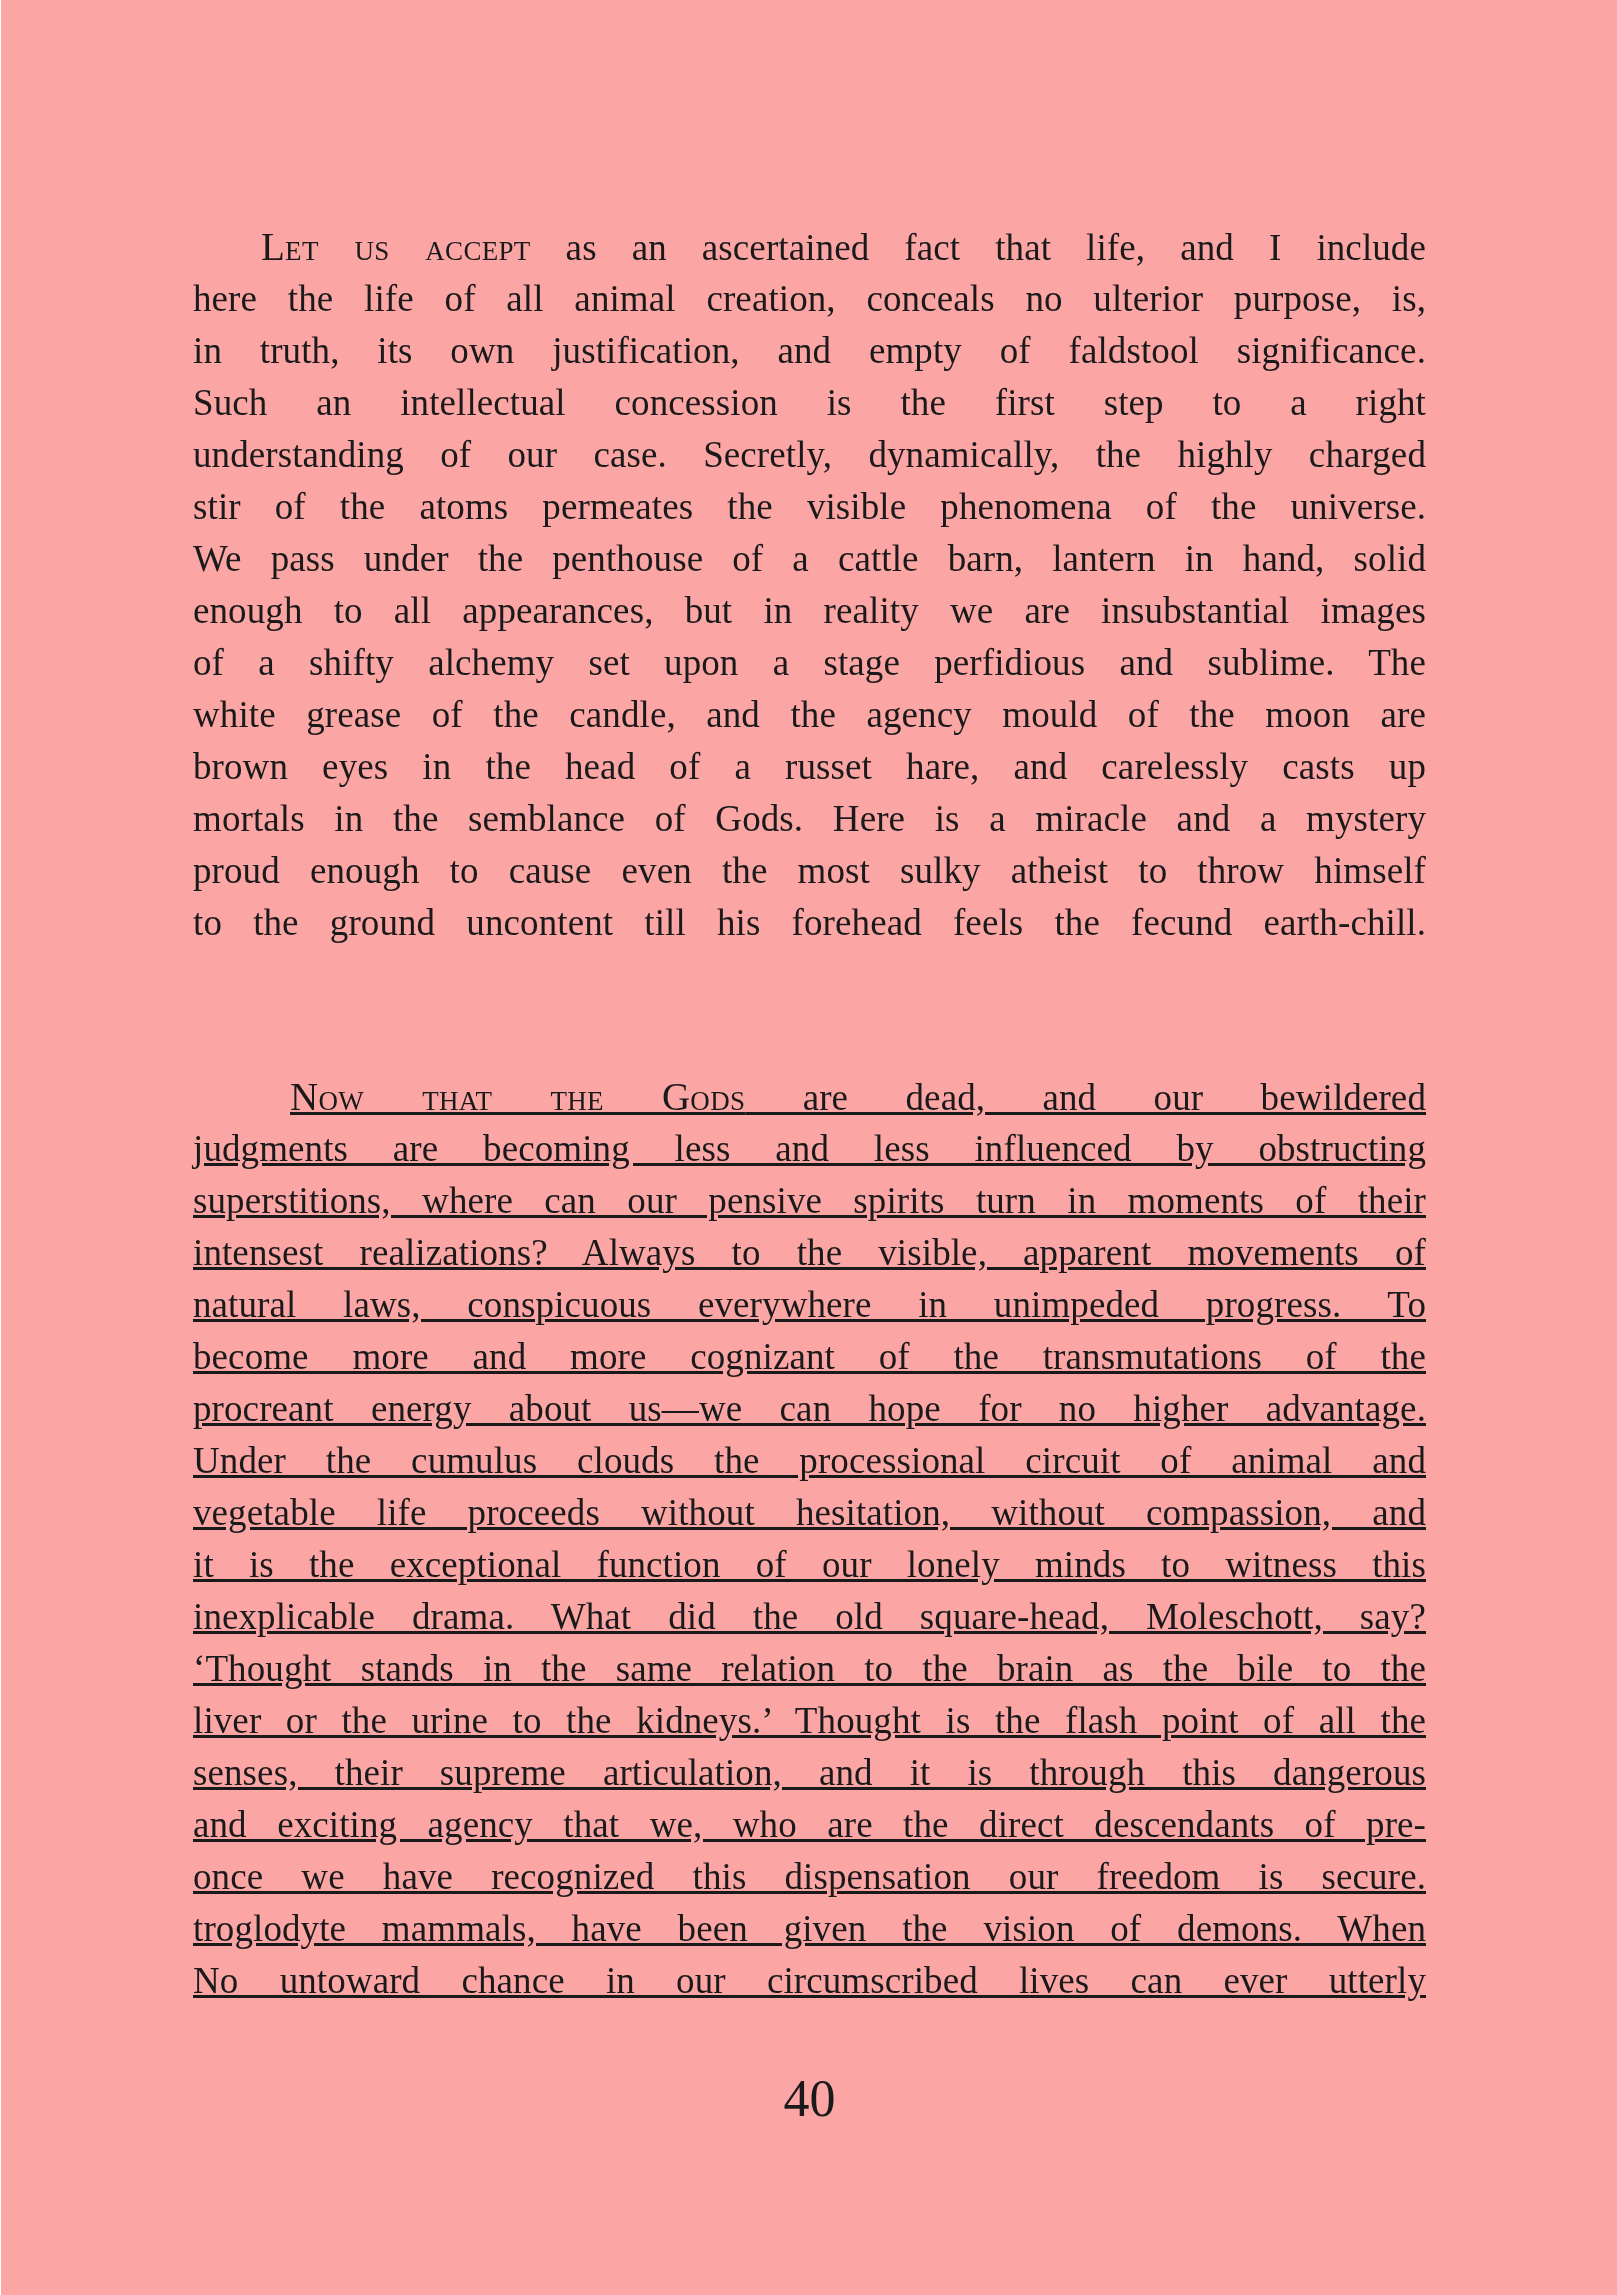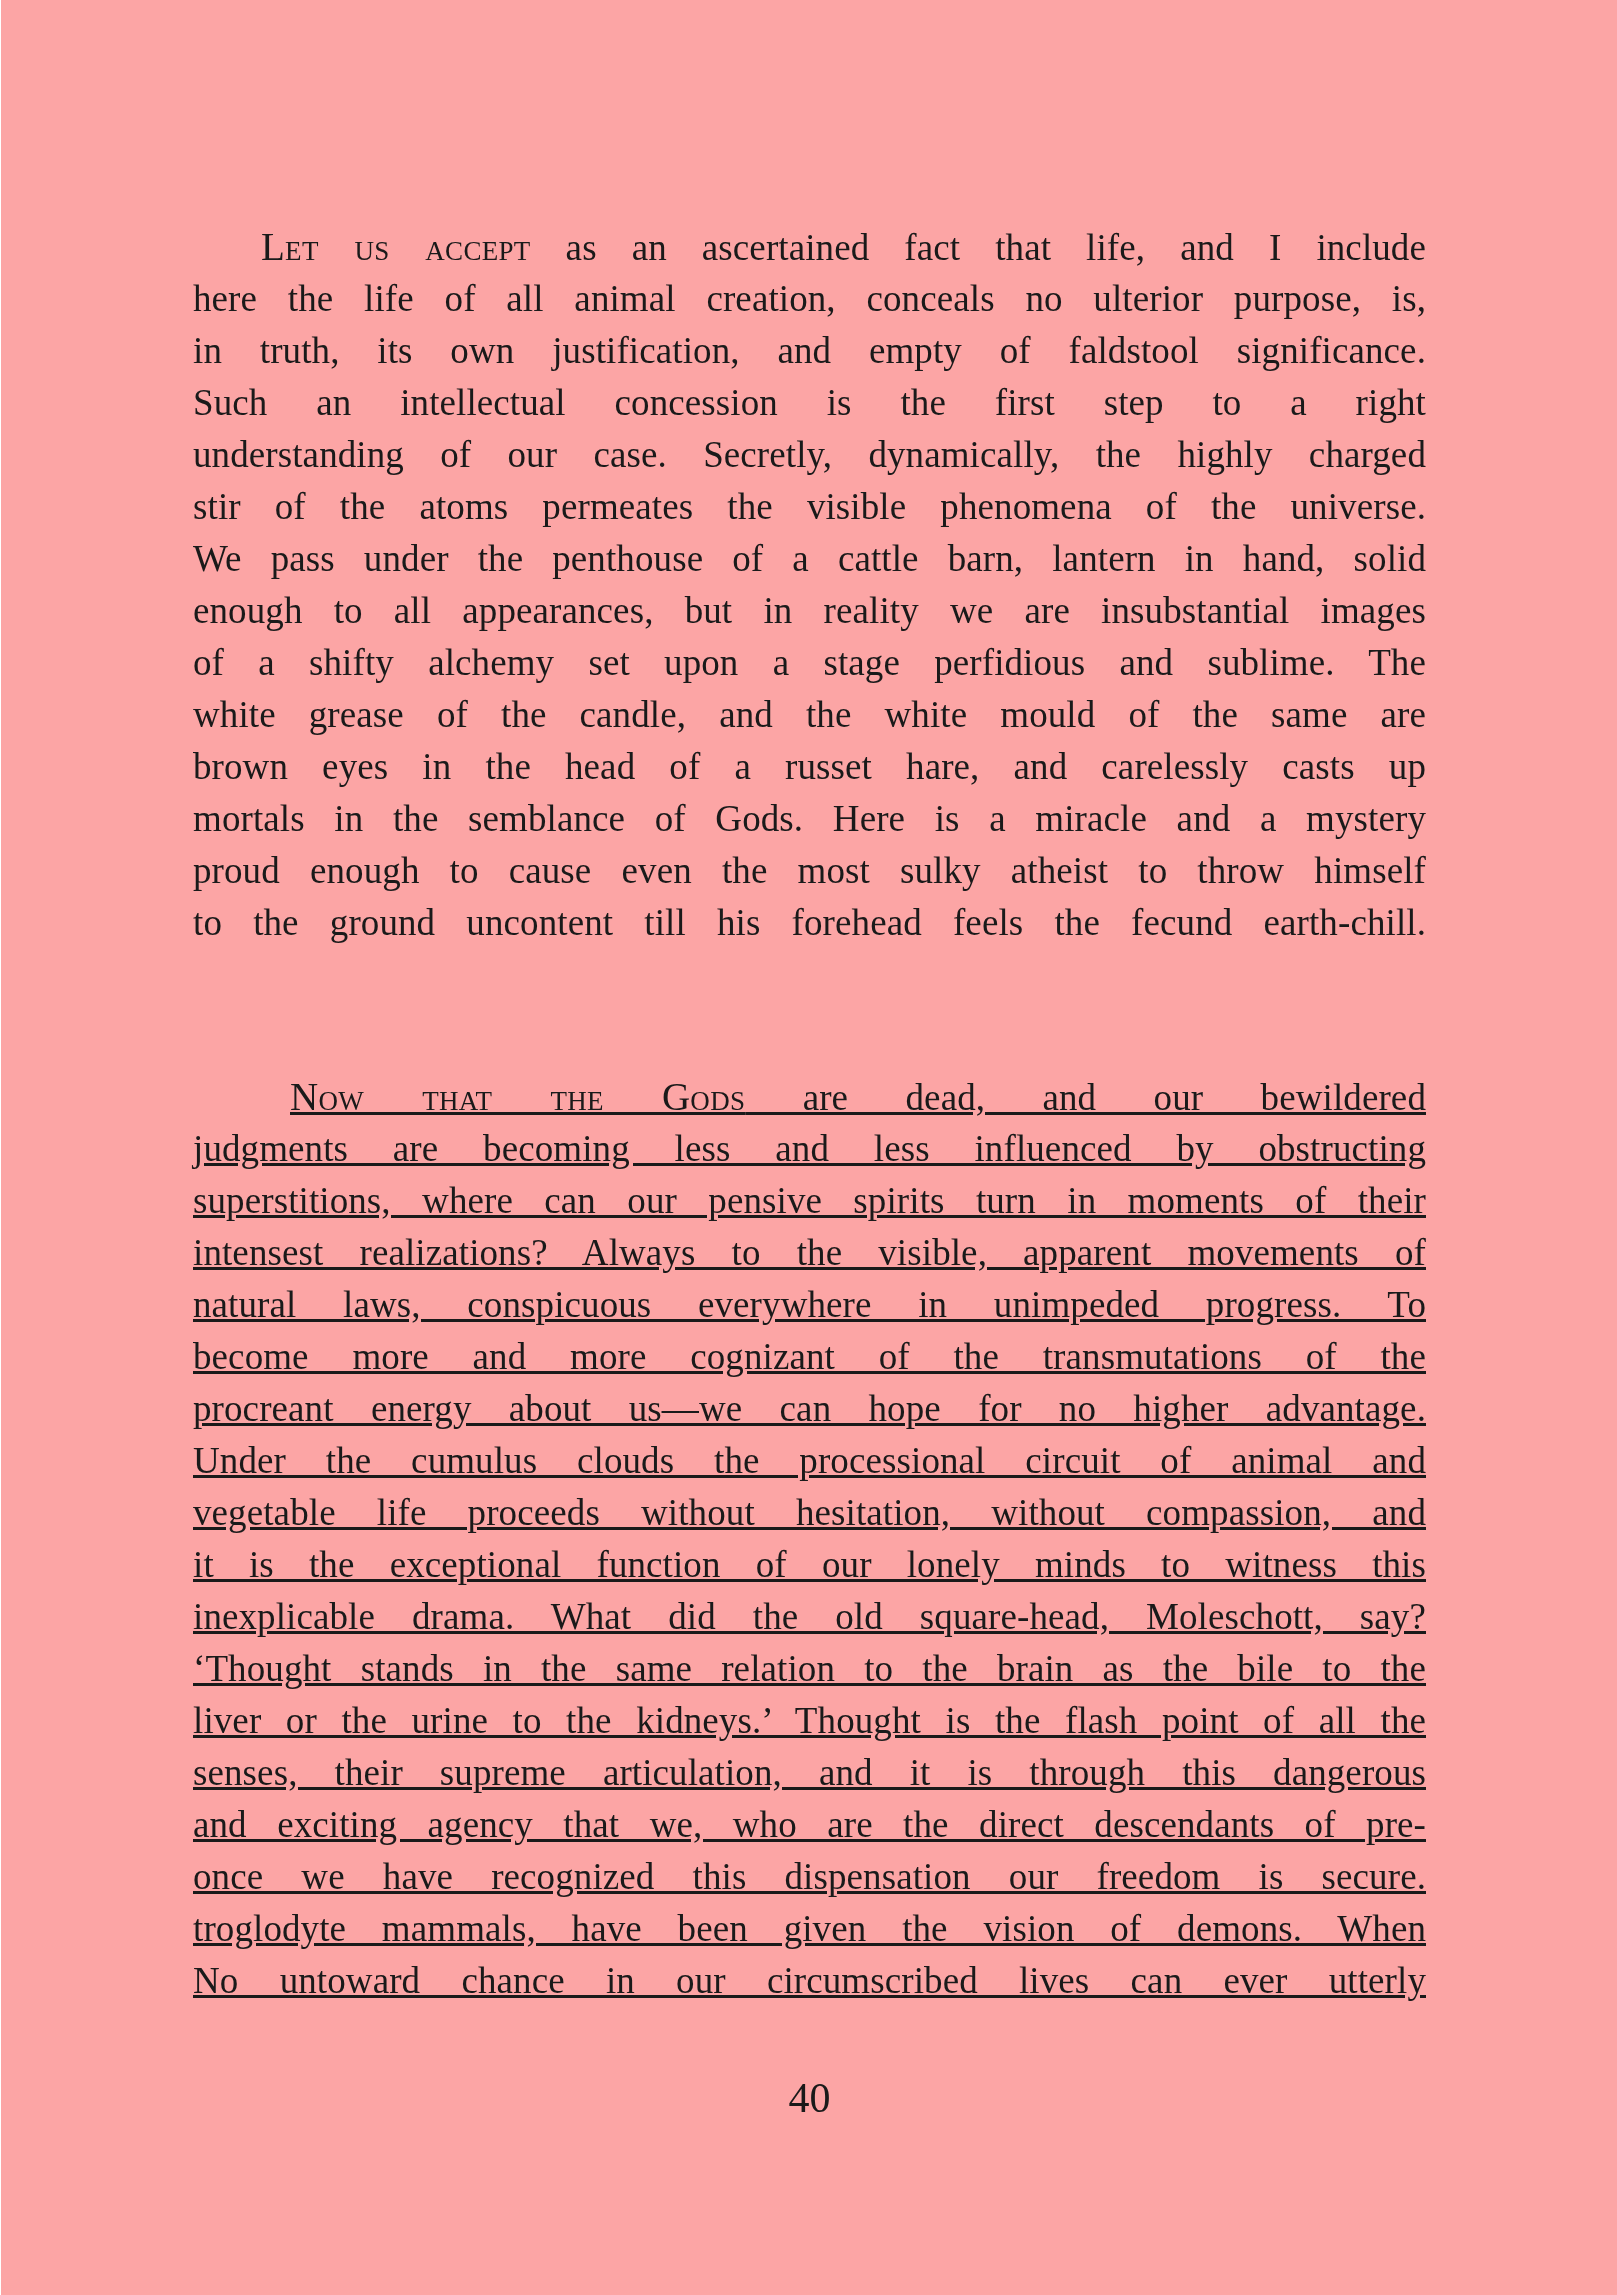--- a/index.html
+++ b/index.html
@@ -51,42 +51,42 @@
     font-variant: small-caps;
     font-size: 39px;
     letter-spacing: 0.3px;
   }
   .page-number {
     position: absolute;
     left: 0;
     width: 1617px;
     top: 2074px;
     text-align: center;
-    font-size: 42px;
+    font-size: 52px;
     line-height: 49px;
     color: #1a1a1a;
   }
 </style>
 </head>
 <body>
 
 <div class="page">
   <div class="text-block">
 
     <div class="para para-1">
       <span class="line first" style=""><span class="lead-in">Let us accept</span><span> as an ascertained fact that life, and I include</span></span>
       <span class="line" style="">here the life of all animal creation, conceals no ulterior purpose, is,</span>
       <span class="line" style="">in truth, its own justification, and empty of faldstool significance.</span>
       <span class="line" style="">Such an intellectual concession is the first step to a right</span>
       <span class="line" style="">understanding of our case. Secretly, dynamically, the highly charged</span>
       <span class="line" style="">stir of the atoms permeates the visible phenomena of the universe.</span>
       <span class="line" style="">We pass under the penthouse of a cattle barn, lantern in hand, solid</span>
       <span class="line" style="">enough to all appearances, but in reality we are insubstantial images</span>
       <span class="line" style="">of a shifty alchemy set upon a stage perfidious and sublime. The</span>
-      <span class="line" style="">white grease of the candle, and the white mould of the same are</span>
+      <span class="line" style="">white grease of the candle, and the agency mould of the moon are</span>
       <span class="line" style="">brown eyes in the head of a russet hare, and carelessly casts up</span>
       <span class="line" style="">mortals in the semblance of Gods. Here is a miracle and a mystery</span>
       <span class="line" style="">proud enough to cause even the most sulky atheist to throw himself</span>
       <span class="line" style="">to the ground uncontent till his forehead feels the fecund earth-chill.</span>
     </div>
 
     <div class="para para-2">
       <span class="line first" style=""><span class="lead-in">Now that the Gods</span><span> are dead, and our bewildered</span></span>
       <span class="line" style="">judgments are becoming less and less influenced by obstructing</span>
       <span class="line" style="">superstitions, where can our pensive spirits turn in moments of their</span>

